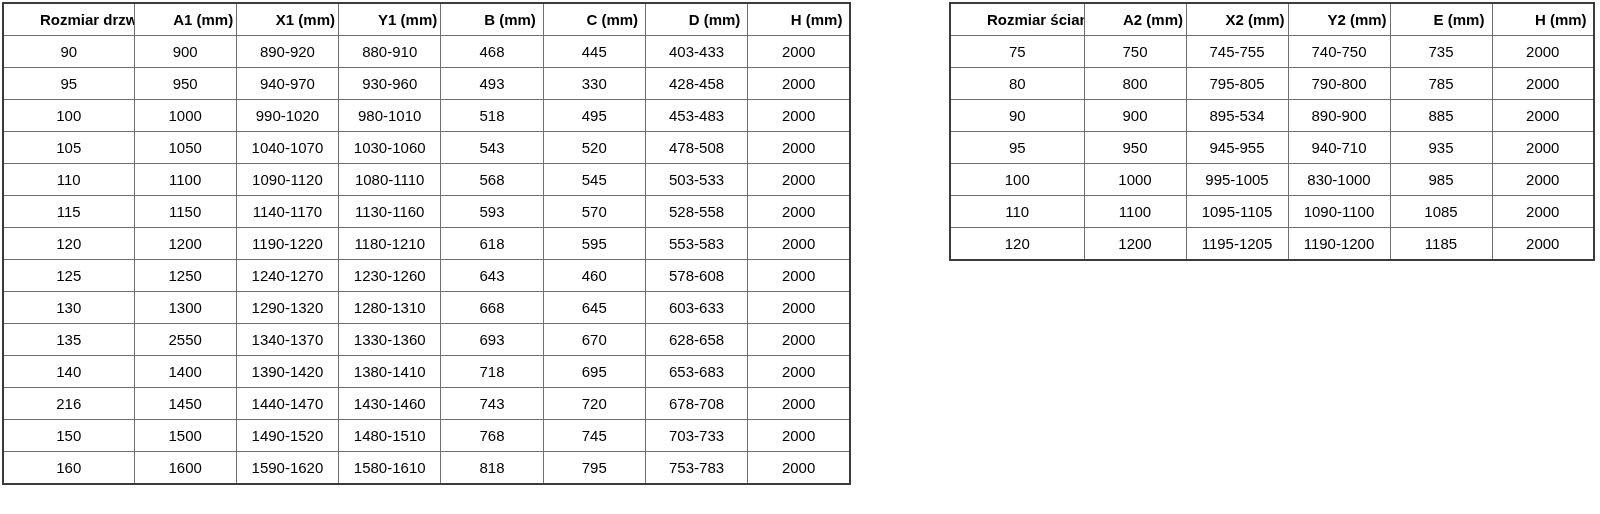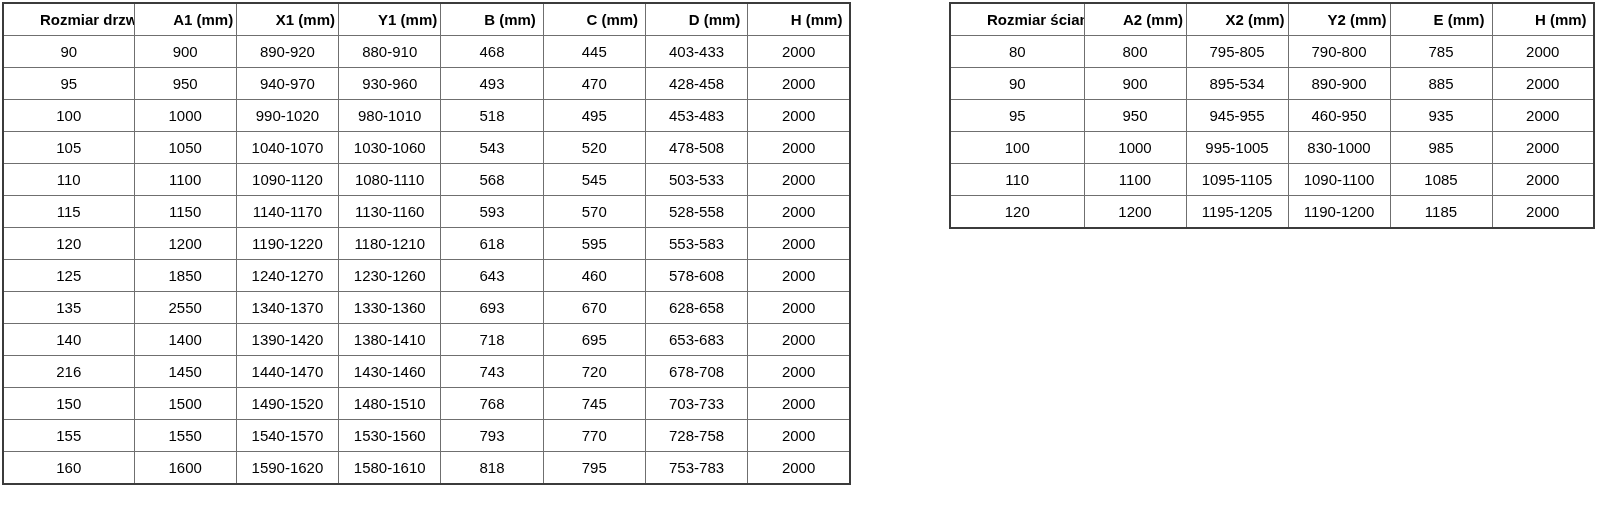--- a/index.html
+++ b/index.html
@@ -97,21 +97,21 @@
           <td>445</td>
           <td>403-433</td>
           <td>2000</td>
         </tr>
         <tr>
           <td>95</td>
           <td>950</td>
           <td>940-970</td>
           <td>930-960</td>
           <td>493</td>
-          <td>470</td>
+          <td>330</td>
           <td>428-458</td>
           <td>2000</td>
         </tr>
         <tr>
           <td>100</td>
           <td>1000</td>
           <td>990-1020</td>
           <td>980-1010</td>
           <td>518</td>
           <td>495</td>
@@ -153,26 +153,36 @@
           <td>1200</td>
           <td>1190-1220</td>
           <td>1180-1210</td>
           <td>618</td>
           <td>595</td>
           <td>553-583</td>
           <td>2000</td>
         </tr>
         <tr>
           <td>125</td>
-          <td>1850</td>
+          <td>1250</td>
           <td>1240-1270</td>
           <td>1230-1260</td>
           <td>643</td>
           <td>460</td>
           <td>578-608</td>
+          <td>2000</td>
+        </tr>
+        <tr>
+          <td>130</td>
+          <td>1300</td>
+          <td>1290-1320</td>
+          <td>1280-1310</td>
+          <td>668</td>
+          <td>645</td>
+          <td>603-633</td>
           <td>2000</td>
         </tr>
         <tr>
           <td>135</td>
           <td>2550</td>
           <td>1340-1370</td>
           <td>1330-1360</td>
           <td>693</td>
           <td>670</td>
           <td>628-658</td>
@@ -202,30 +212,20 @@
           <td>150</td>
           <td>1500</td>
           <td>1490-1520</td>
           <td>1480-1510</td>
           <td>768</td>
           <td>745</td>
           <td>703-733</td>
           <td>2000</td>
         </tr>
         <tr>
-          <td>155</td>
-          <td>1550</td>
-          <td>1540-1570</td>
-          <td>1530-1560</td>
-          <td>793</td>
-          <td>770</td>
-          <td>728-758</td>
-          <td>2000</td>
-        </tr>
-        <tr>
           <td>160</td>
           <td>1600</td>
           <td>1590-1620</td>
           <td>1580-1610</td>
           <td>818</td>
           <td>795</td>
           <td>753-783</td>
           <td>2000</td>
         </tr>
       </tbody>
@@ -244,40 +244,48 @@
           <th>Rozmiar ścianki</th>
           <th>A2 (mm)</th>
           <th>X2 (mm)</th>
           <th>Y2 (mm)</th>
           <th>E (mm)</th>
           <th>H (mm)</th>
         </tr>
       </thead>
       <tbody>
         <tr>
+          <td>75</td>
+          <td>750</td>
+          <td>745-755</td>
+          <td>740-750</td>
+          <td>735</td>
+          <td>2000</td>
+        </tr>
+        <tr>
           <td>80</td>
           <td>800</td>
           <td>795-805</td>
           <td>790-800</td>
           <td>785</td>
           <td>2000</td>
         </tr>
         <tr>
           <td>90</td>
           <td>900</td>
           <td>895-534</td>
           <td>890-900</td>
           <td>885</td>
           <td>2000</td>
         </tr>
         <tr>
           <td>95</td>
           <td>950</td>
           <td>945-955</td>
-          <td>460-950</td>
+          <td>940-710</td>
           <td>935</td>
           <td>2000</td>
         </tr>
         <tr>
           <td>100</td>
           <td>1000</td>
           <td>995-1005</td>
           <td>830-1000</td>
           <td>985</td>
           <td>2000</td>

